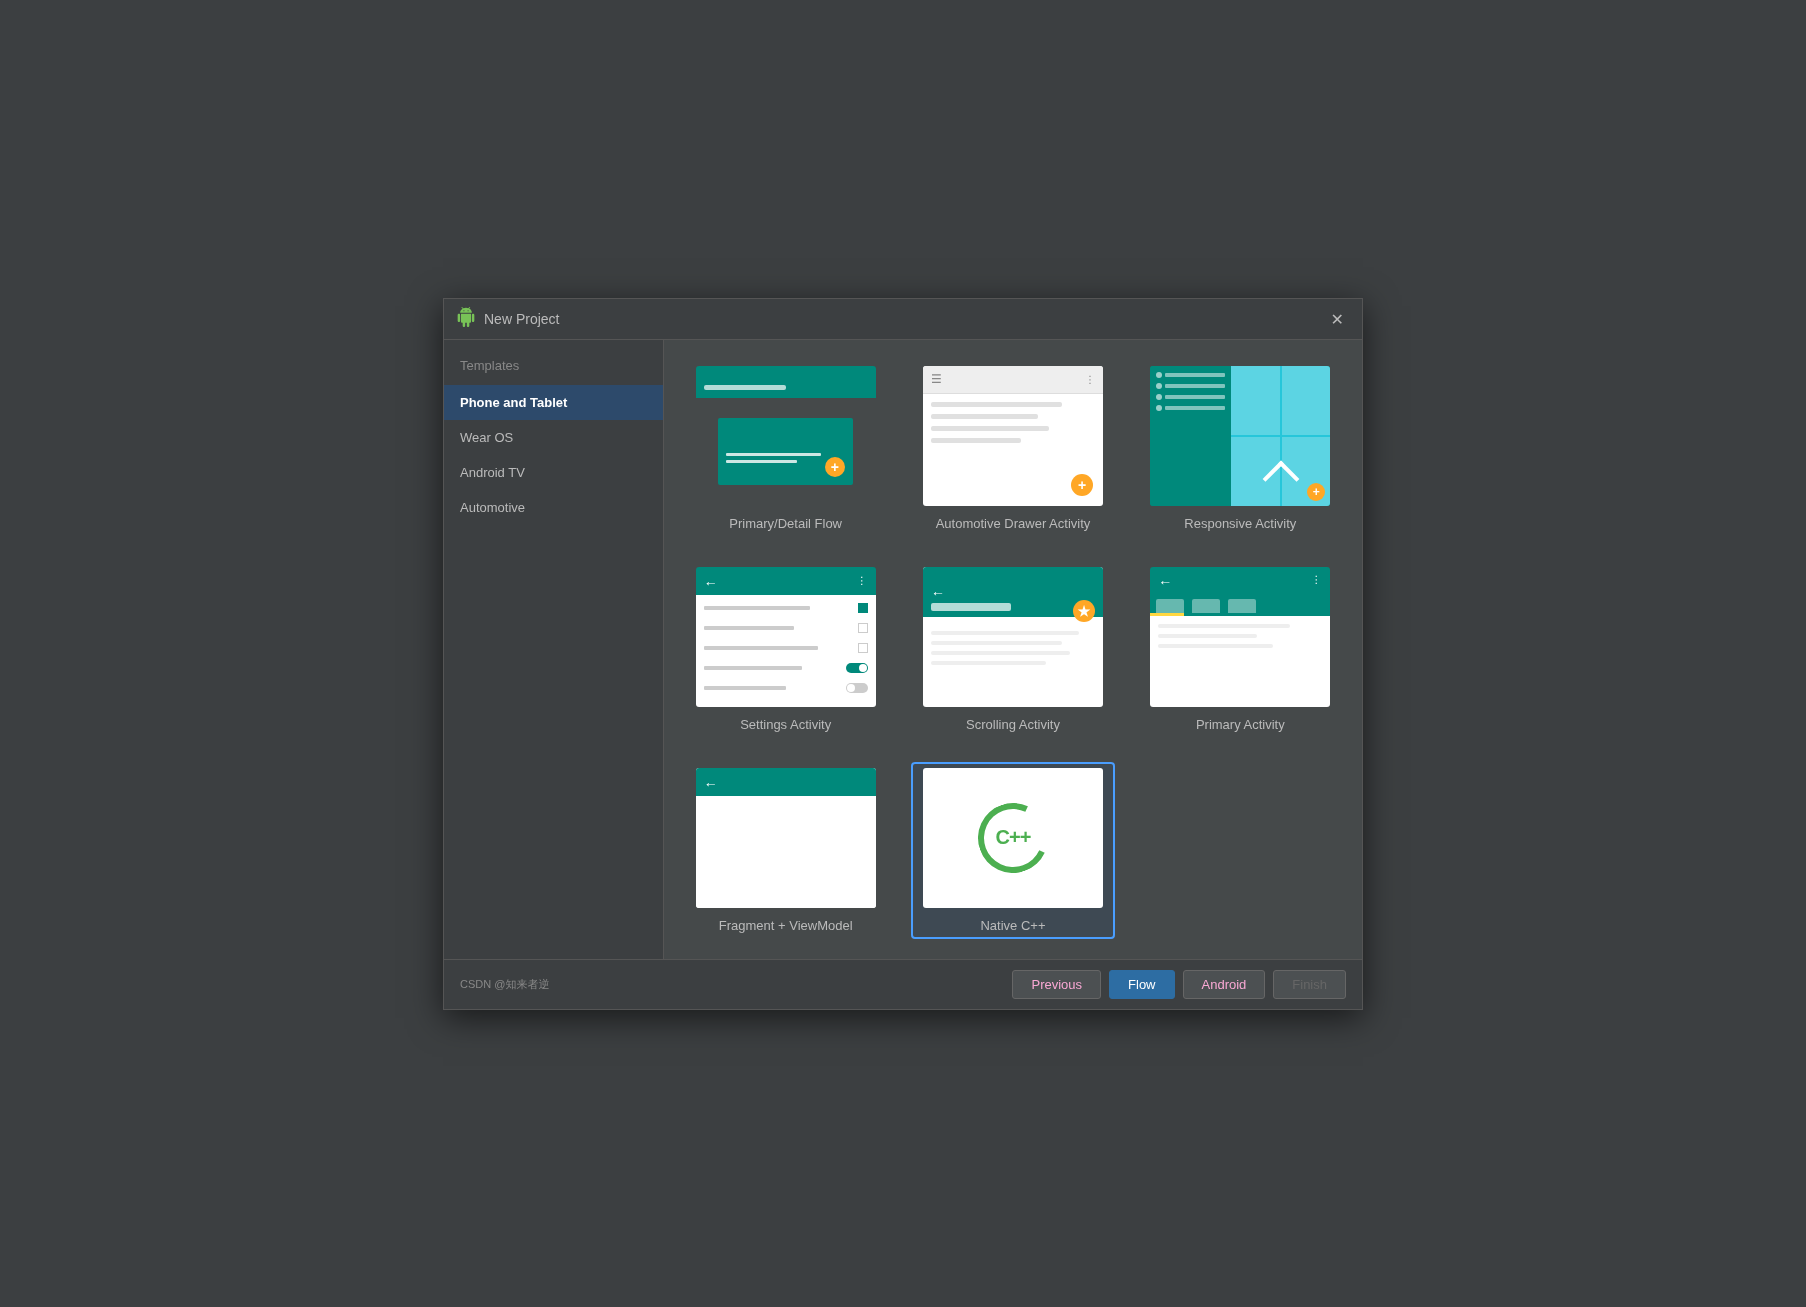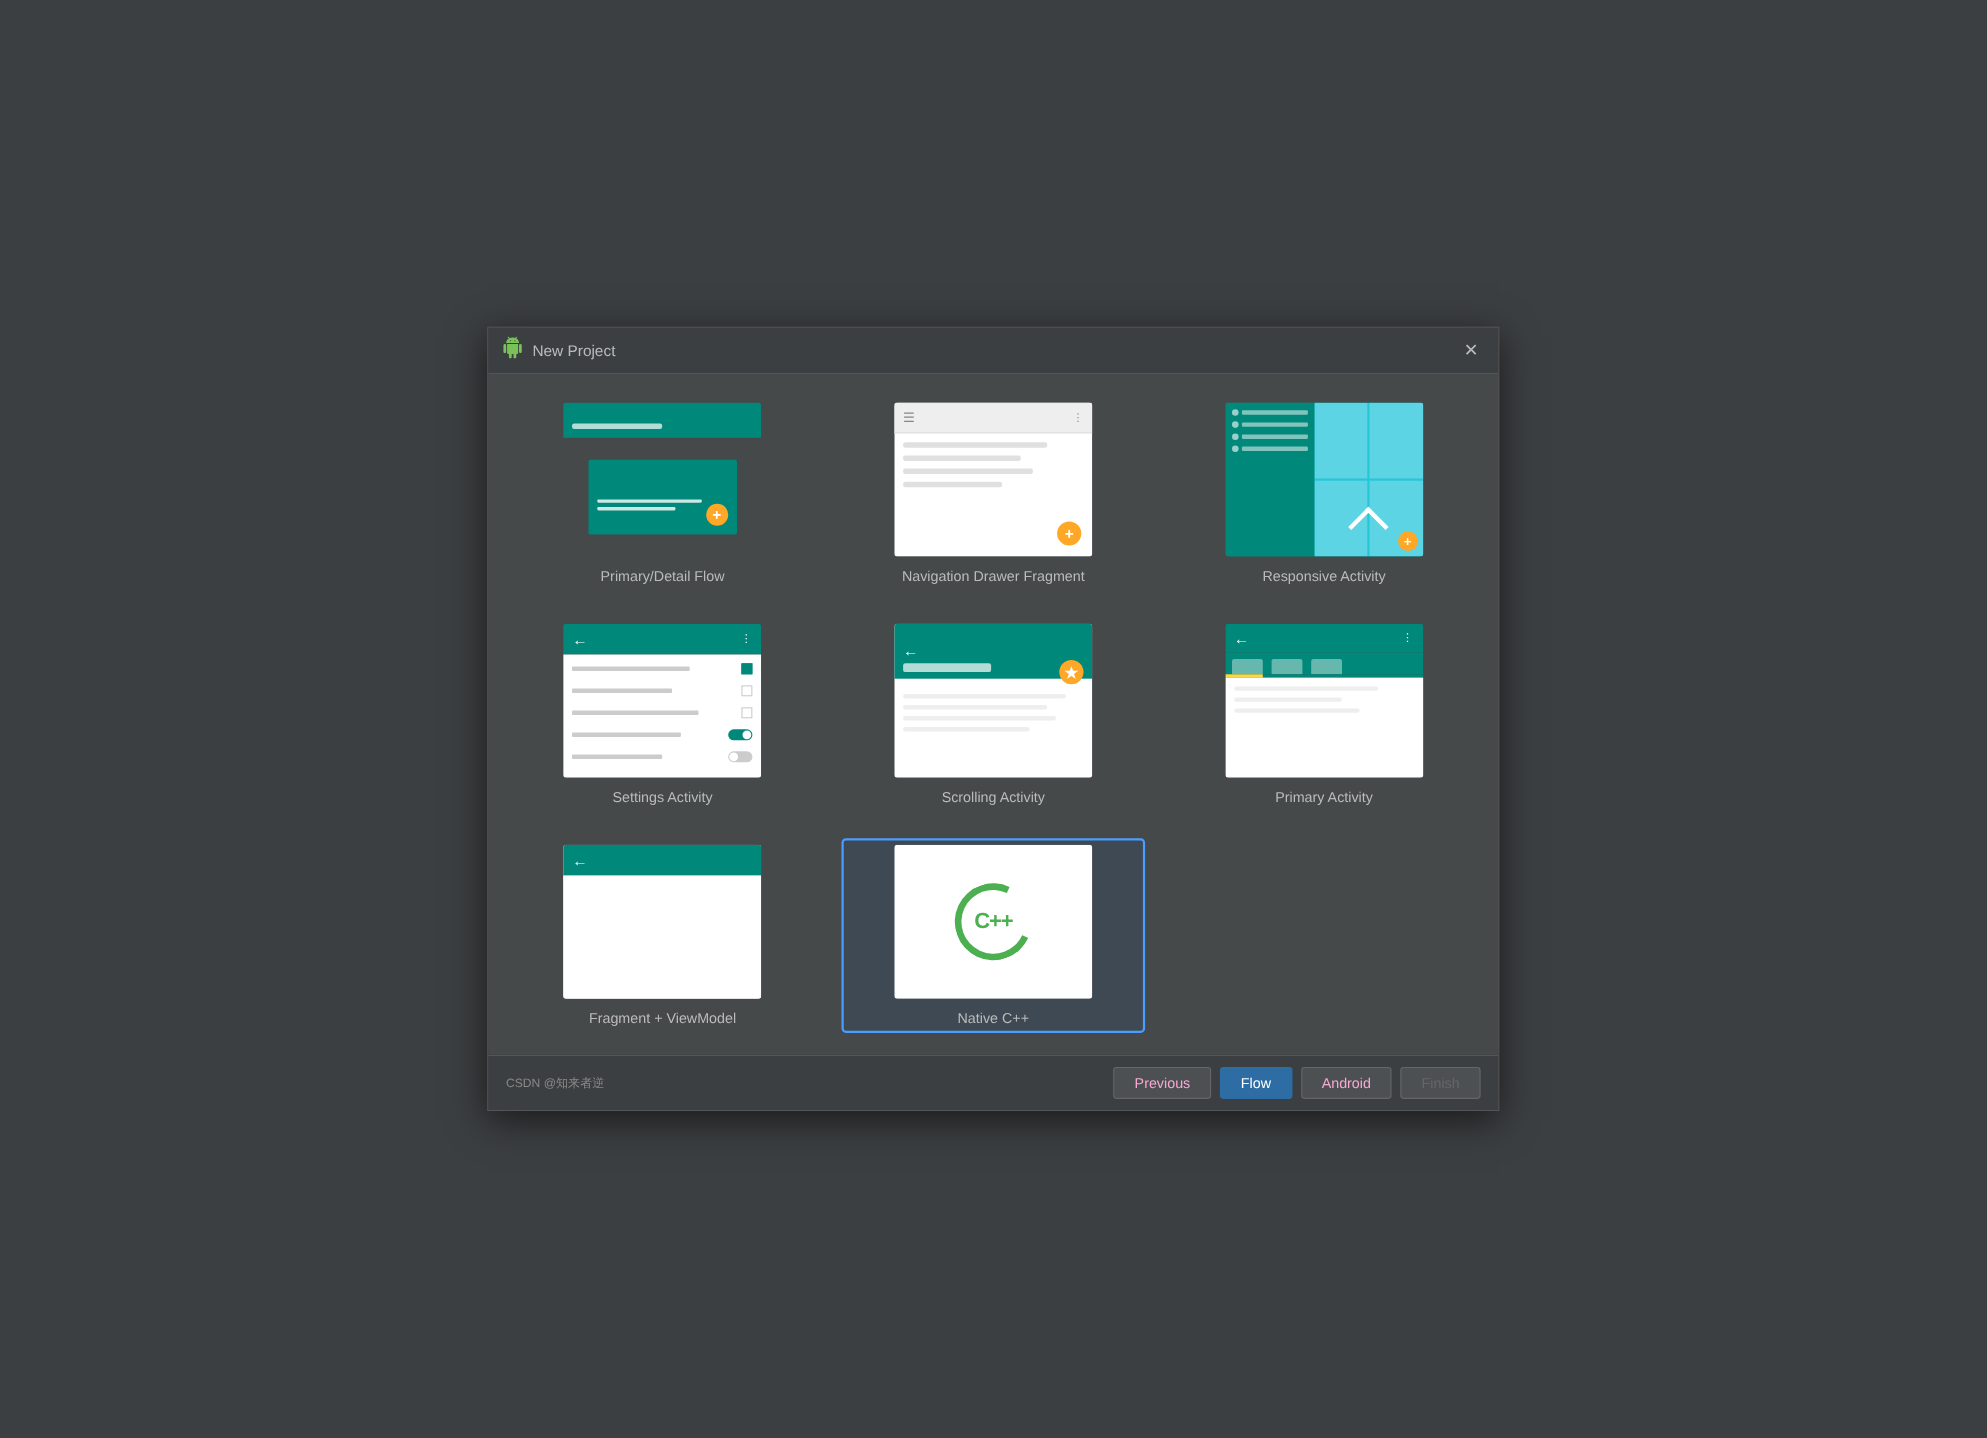--- a/index.html
+++ b/index.html
@@ -209,20 +209,35 @@
           <path fill="#78C257" d="M6 18c0 .55.45 1 1 1h1v3.5c0 .83.67 1.5 1.5 1.5s1.5-.67 1.5-1.5V19h2v3.5c0 .83.67 1.5 1.5 1.5s1.5-.67 1.5-1.5V19h1c.55 0 1-.45 1-1V8H6v10zM3.5 8C2.67 8 2 8.67 2 9.5v7c0 .83.67 1.5 1.5 1.5S5 17.33 5 16.5v-7C5 8.67 4.33 8 3.5 8zm17 0c-.83 0-1.5.67-1.5 1.5v7c0 .83.67 1.5 1.5 1.5s1.5-.67 1.5-1.5v-7c0-.83-.67-1.5-1.5-1.5zm-4.97-5.84l1.3-1.3c.2-.2.2-.51 0-.71-.2-.2-.51-.2-.71 0l-1.48 1.48C14.15 1.23 13.1 1 12 1c-1.1 0-2.15.23-3.09.63L7.43.15c-.2-.2-.51-.2-.71 0-.2.2-.2.51 0 .71l1.3 1.3C6.01 3.23 5 5.01 5 7h14c0-1.99-1.01-3.77-2.47-4.84zM10 5H9V4h1v1zm5 0h-1V4h1v1z"></path>
         </svg>
       </span>
       <span class="dialog-title-text">New Project</span>
     </div>
     <button class="close-btn">✕</button>
   </div>
 
   <div class="dialog-body">
 
+    <div class="sidebar">
+      <div class="sidebar-label">Templates</div>
+      <div class="sidebar-item active">
+        <span>Phone and Tablet</span>
+      </div>
+      <div class="sidebar-item">
+        <span>Wear OS</span>
+      </div>
+      <div class="sidebar-item">
+        <span>Android TV</span>
+      </div>
+      <div class="sidebar-item">
+        <span>Automotive</span>
+      </div>
+    </div>
 
     <div class="main-content">
       <div class="templates-grid">
 
         <div class="template-card">
           <div class="template-thumb">
             <div class="primary-detail">
               <div class="pd-header">
                 <div style="background:rgba(255,255,255,0.7);height:5px;width:50%;border-radius:2px;margin-bottom:2px;"></div>
               </div>
@@ -247,21 +262,21 @@
               </div>
               <div style="flex:1;padding:8px;display:flex;flex-direction:column;gap:7px;position:relative;">
                 <div style="background:#e0e0e0;height:5px;border-radius:2px;width:80%;"></div>
                 <div style="background:#e0e0e0;height:5px;border-radius:2px;width:65%;"></div>
                 <div style="background:#e0e0e0;height:5px;border-radius:2px;width:72%;"></div>
                 <div style="background:#e0e0e0;height:5px;border-radius:2px;width:55%;"></div>
                 <div style="position:absolute;bottom:10px;right:10px;width:22px;height:22px;background:#ffa726;border-radius:50%;display:flex;align-items:center;justify-content:center;color:white;font-size:14px;font-weight:bold;">+</div>
               </div>
             </div>
           </div>
-          <span class="template-label">Navigation Drawer Fragment</span>
+          <span class="template-label">Automotive Drawer Activity</span>
         </div>
 
         <div class="template-card">
           <div class="template-thumb">
             <div style="width:100%;height:100%;display:flex;background:#00897b;">
               <div style="width:45%;background:#00897b;padding:6px;display:flex;flex-direction:column;gap:5px;">
                 <div style="display:flex;align-items:center;gap:3px;">
                   <div style="width:6px;height:6px;background:rgba(255,255,255,0.6);border-radius:50%;flex-shrink:0;"></div>
                   <div style="background:rgba(255,255,255,0.5);height:4px;flex:1;border-radius:1px;"></div>
                 </div>

